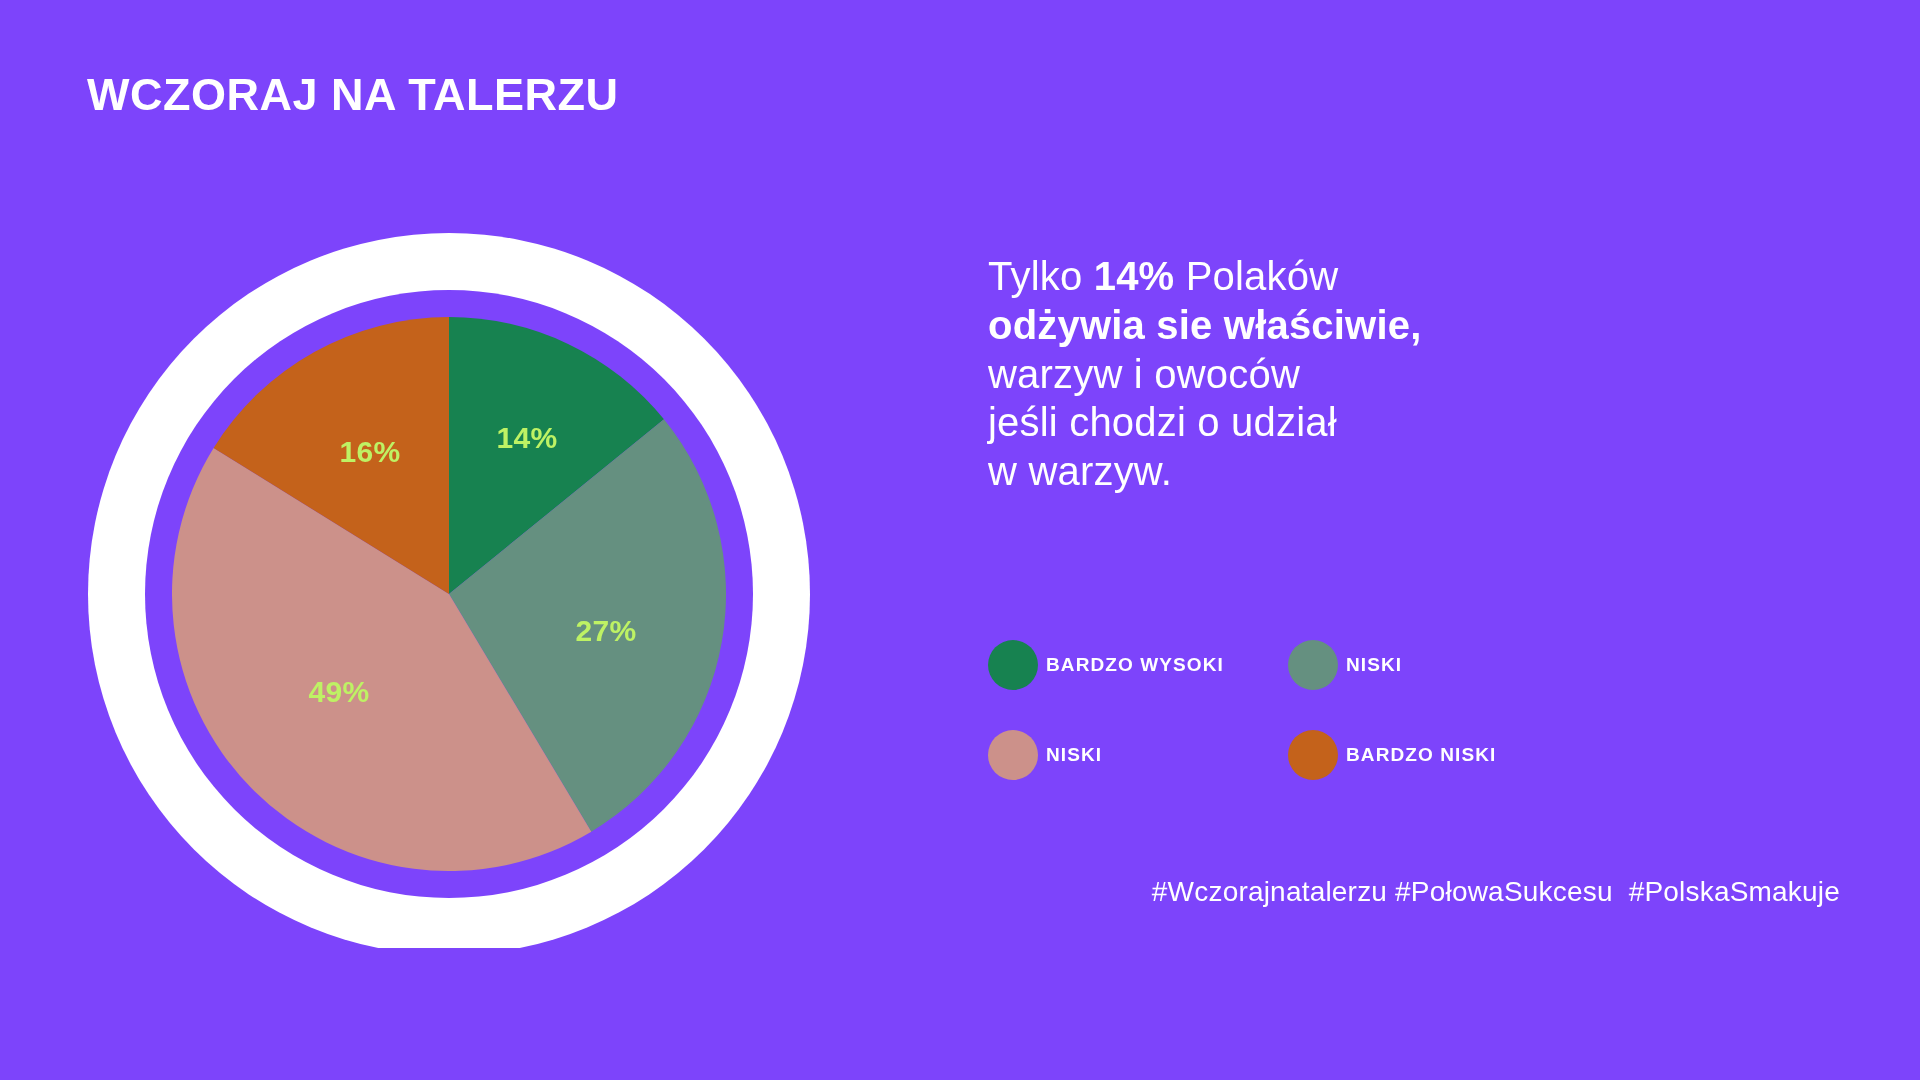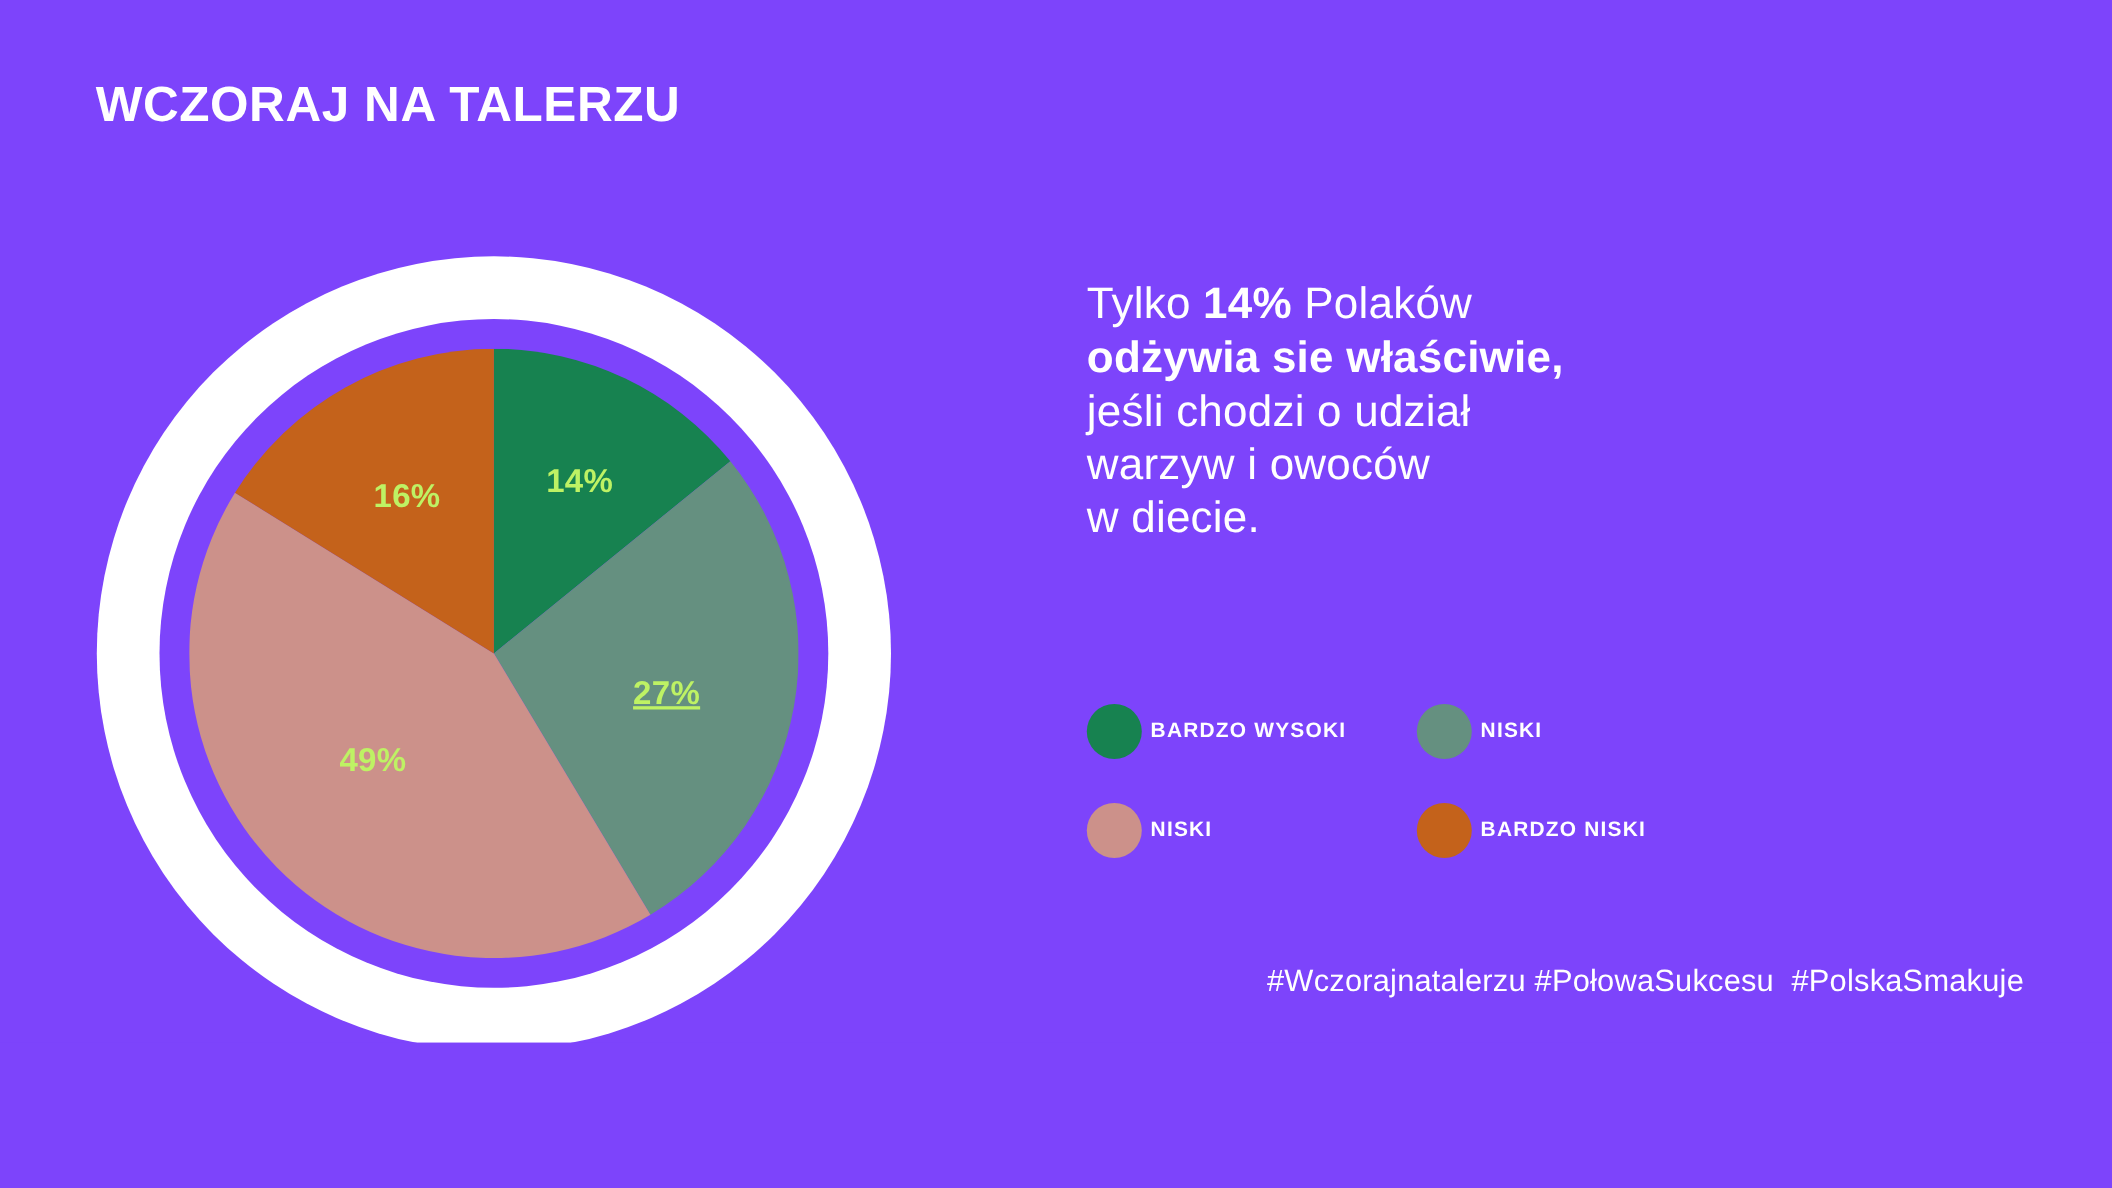--- a/index.html
+++ b/index.html
@@ -154,33 +154,33 @@
     <svg id="pie-svg" viewBox="0 0 200 200">
       <g id="pie-paths">
           <path d="M 100 100 L 100.000 0.000 A 100 100 0 0 1 177.615 36.945 Z" fill="#178250"></path>
           <path d="M 100 100 L 177.615 36.945 A 100 100 0 0 1 151.368 185.798 Z" fill="#659080"></path>
           <path d="M 100 100 L 151.368 185.798 A 100 100 0 0 1 15.027 47.277 Z" fill="#cc918a"></path>
           <path d="M 100 100 L 15.027 47.277 A 100 100 0 0 1 100.000 0.000 Z" fill="#c4621b"></path>
         </g>
     </svg>
     <div id="pie-labels">
         <div class="slice-label" style="left: 439px; top: 205px;">14%</div>
-        <div class="slice-label" style="left: 518px; top: 398px; text-decoration: underline;">27%</div>
+        <div class="slice-label" style="left: 518px; top: 398px;">27%</div>
         <div class="slice-label" style="left: 251px; top: 459px;">49%</div>
         <div class="slice-label" style="left: 282px; top: 219px;">16%</div>
       </div>
   </div>
 
   <div id="right-col">
     <div id="headline">
       <span class="ln"><span>Tylko </span><span class="strong">14%</span><span> Polaków</span></span>
       <span class="ln strong">odżywia sie właściwie,</span>
+      <span class="ln">warzyw i owoców</span>
       <span class="ln">jeśli chodzi o udział</span>
-      <span class="ln">warzyw i owoców</span>
-      <span class="ln">w diecie.</span>
+      <span class="ln">w warzyw.</span>
     </div>
   </div>
 
   <div id="legend">
       <div class="legend-item">
         <span class="legend-dot" style="background: rgb(23, 130, 80);"></span>
         <span class="legend-label">BARDZO WYSOKI</span>
       </div>
       <div class="legend-item">
         <span class="legend-dot" style="background: rgb(101, 144, 128);"></span>

